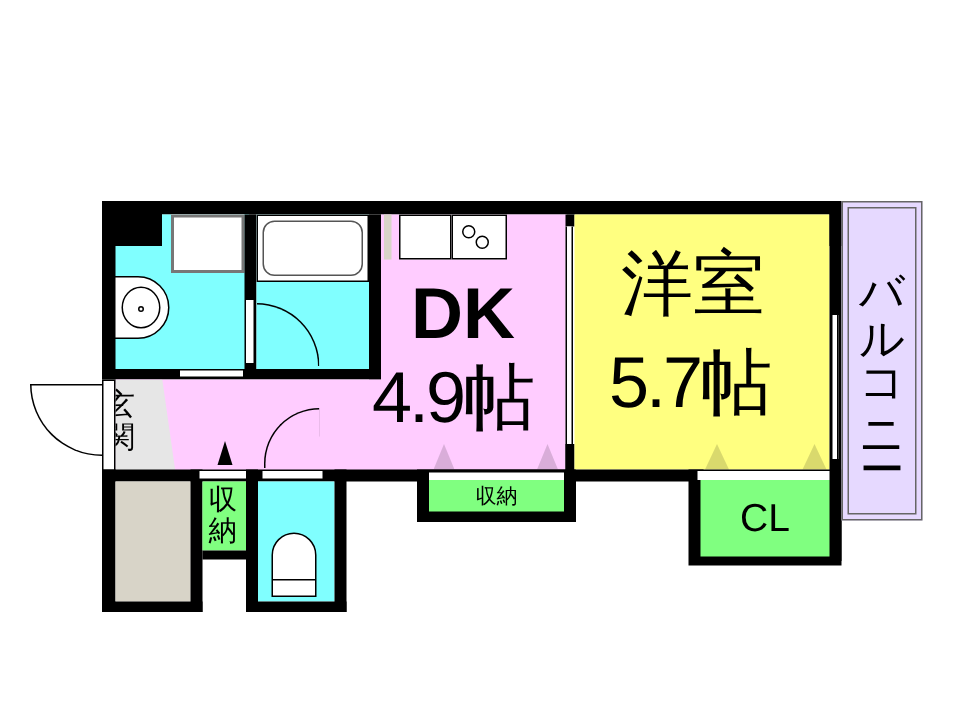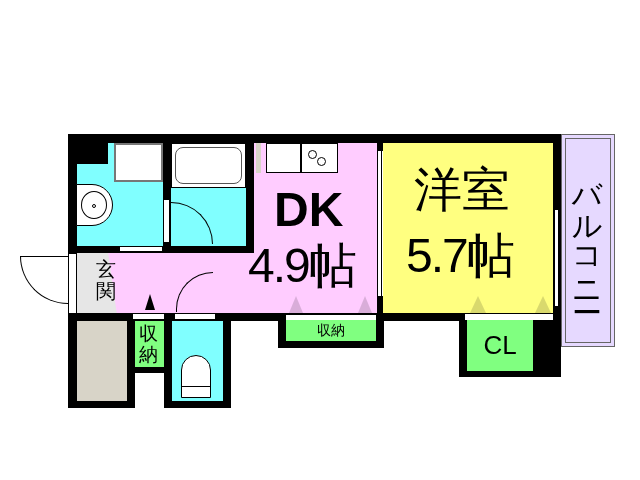--- a/index.html
+++ b/index.html
@@ -47,21 +47,21 @@
   <div class="abs" style="left:15px;top:13px;width:9px;height:9px;border:1px solid #000;border-radius:50%;"></div>
 </div>
 <div class="abs big" style="left:274px;top:186px;font-size:48px;font-weight:bold;">DK</div>
 <div class="abs big" style="left:248px;top:242px;font-size:48px;letter-spacing:-2px;">4.9帖</div>
 
 <div class="abs wall" style="left:377px;top:143px;width:6px;height:8px;"></div>
 <div class="abs" style="left:377px;top:151px;width:5px;height:165px;background:#fff;border-left:1px solid #000;border-right:1px solid #000;"></div>
 <div class="abs wall" style="left:377px;top:296px;width:6px;height:48px;"></div>
 
 <div class="abs" style="left:77px;top:253px;width:40px;height:62px;background:#e6e6e6;clip-path:polygon(0 0,78% 0,100% 100%,0 100%);"></div>
-<div class="abs" style="left:96px;top:258px;width:22px;font-size:20px;line-height:22px;word-break:break-all;">玄関</div>
+<div class="abs" style="left:70px;top:258px;width:22px;font-size:20px;line-height:22px;word-break:break-all;">玄関</div>
 <div class="abs" style="left:68px;top:253px;width:9px;height:62px;background:#fff;border:1px solid #000;"></div>
 <div class="abs" style="left:20px;top:256px;width:48px;height:48px;border-left:1px solid #000;border-bottom:1px solid #000;border-bottom-left-radius:48px;"></div>
 <div class="abs" style="left:20px;top:256px;width:48px;height:1px;background:#000;"></div>
 
 <div class="abs wall" style="left:68px;top:313px;width:316px;height:8px;"></div>
 <div class="abs wall" style="left:68px;top:313px;width:9px;height:95px;"></div>
 
 <div class="abs" style="left:77px;top:321px;width:50px;height:80px;background:#d8d4c8;"></div>
 <div class="abs wall" style="left:127px;top:313px;width:8px;height:95px;"></div>
 <div class="abs wall" style="left:68px;top:401px;width:67px;height:7px;"></div>
@@ -94,21 +94,21 @@
 <div class="abs" style="left:383px;top:143px;width:170px;height:170px;background:#ffff80;"></div>
 <div class="abs big" style="left:414px;top:166px;font-size:48px;">洋室</div>
 <div class="abs big" style="left:406px;top:232px;font-size:48px;letter-spacing:-2px;">5.7帖</div>
 <div class="abs wall" style="left:553px;top:134px;width:8px;height:240px;"></div>
 <div class="abs wall" style="left:553px;top:134px;width:27px;height:30px;"></div>
 <div class="abs" style="left:554px;top:210px;width:5px;height:96px;background:#fff;border-left:1px solid #000;border-right:1px solid #000;"></div>
 <div class="abs wall" style="left:377px;top:313px;width:92px;height:8px;"></div>
 
 <div class="abs wall" style="left:459px;top:313px;width:102px;height:64px;"></div>
 <div class="abs" style="left:465px;top:314px;width:88px;height:6px;background:#fff;"></div>
-<div class="abs" style="left:467px;top:320px;width:66px;height:51px;background:#80ff80;text-align:center;">
+<div class="abs" style="left:467px;top:320px;width:86px;height:51px;background:#80ff80;text-align:center;">
   <span class="big" style="font-size:26px;line-height:51px;">CL</span>
 </div>
 <div class="abs" style="left:470px;top:296px;width:0;height:0;border-left:8px solid transparent;border-right:8px solid transparent;border-bottom:17px solid rgba(0,0,0,.15);"></div>
 <div class="abs" style="left:535px;top:296px;width:0;height:0;border-left:8px solid transparent;border-right:8px solid transparent;border-bottom:17px solid rgba(0,0,0,.15);"></div>
 
 <div class="abs" style="left:561px;top:134px;width:54px;height:213px;background:#e6d9ff;border:1px solid #666;">
   <div class="abs" style="left:3px;top:3px;width:46px;height:205px;border:1px solid #666;"></div>
   <div class="abs vlabel" style="left:8px;top:26px;font-size:30px;line-height:34px;">バルコニー</div>
 </div>
 

